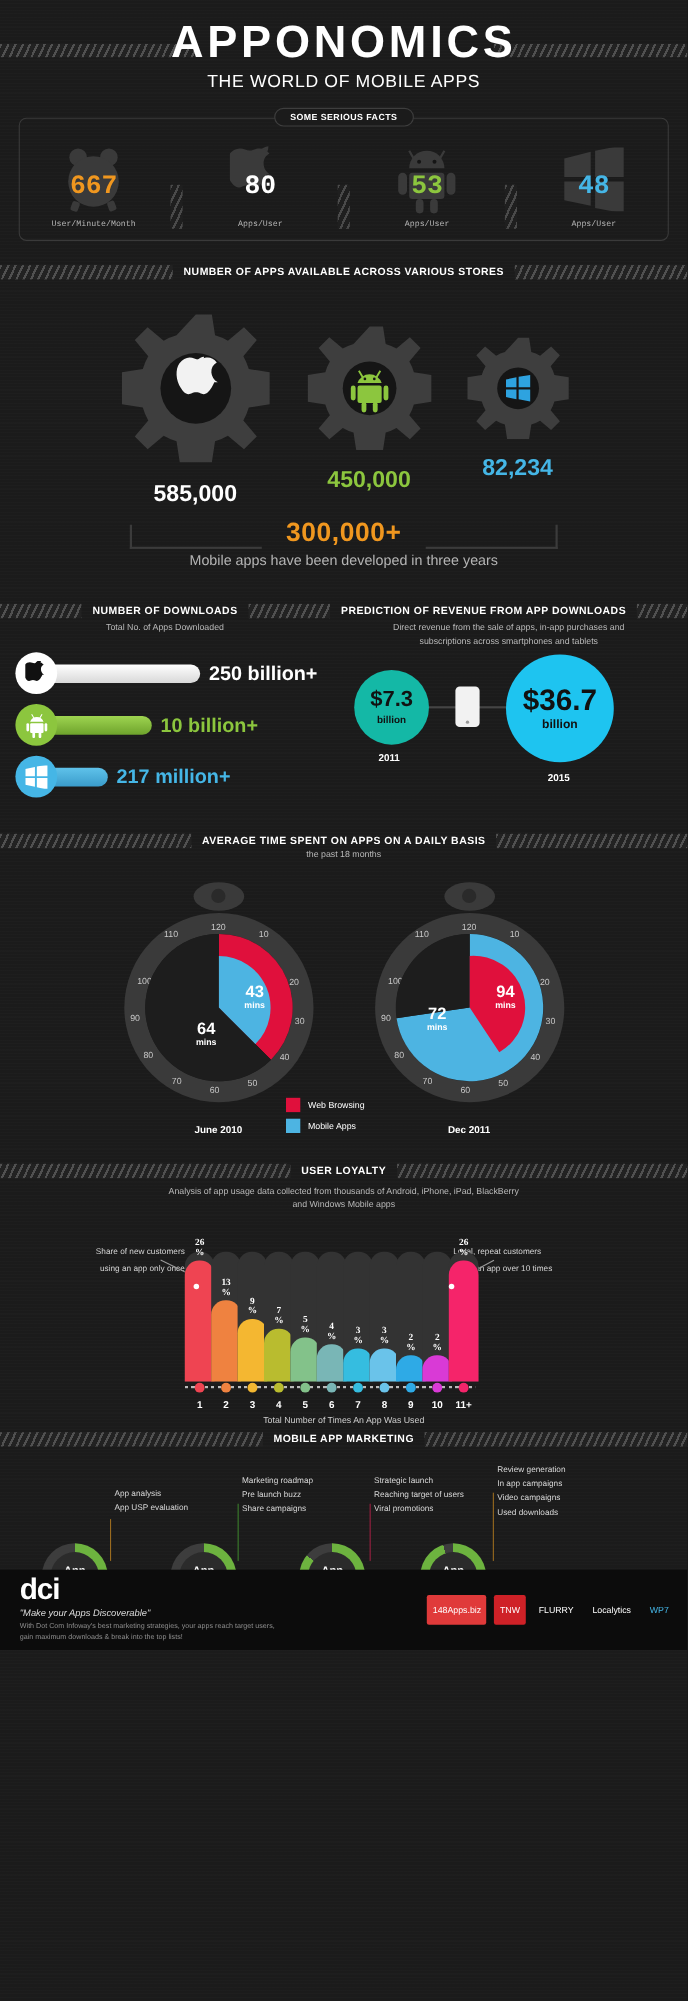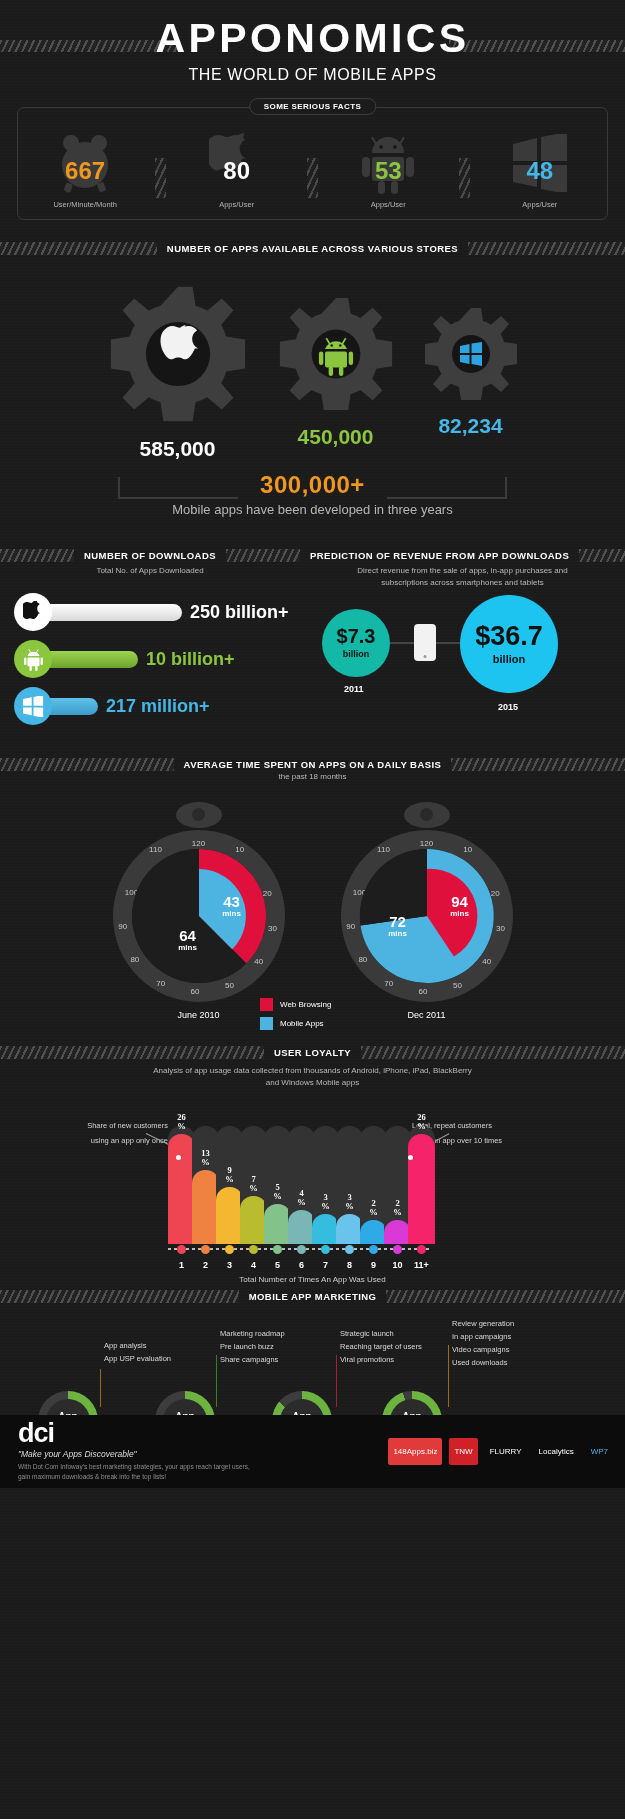--- a/index.html
+++ b/index.html
@@ -29,21 +29,21 @@
   .header .gap { width:272px; flex:0 0 auto; }
   .appname { position:relative; z-index:2; font-size:41px; font-weight:bold; letter-spacing:3.4px; line-height:1; }
   .apptag { position:relative; z-index:2; margin-top:7px; font-size:16px; letter-spacing:.6px; font-weight:normal;}
 
   
   .facts-wrap { margin:23px 17px 0 17px; position:relative; }
   .facts-label { position:absolute; left:50%; transform:translateX(-50%); top:-9px; z-index:4;
      background:#1b1b1b; border:1px solid #3e3e3e; border-radius:11px; padding:3px 14px;
      font-size:8px; font-weight:bold; letter-spacing:.4px; }
   .facts-box { border:1px solid #3a3a3a; border-radius:7px; padding:22px 4px 10px 4px;
-     display:flex; align-items:center; justify-content:space-around; }
+     display:flex; align-items:flex-end; justify-content:space-around;font-family:Liberation Mono, monospace; }
   .fact { width:112px; text-align:center; position:relative; }
   .fact .icon { height:66px; display:flex; align-items:center; justify-content:center; position:relative;}
   .fact .num { position:absolute; left:0; right:0; top:50%; transform:translateY(-48%);
      font-size:24px; font-weight:bold; z-index:3; }
   .fact .cap { font-size:7.5px; color:#b5b5b5; margin-top:4px; }
   .slash { width:11px; height:40px; margin-top:16px; flex:0 0 auto;
      background:repeating-linear-gradient(115deg,#4a4a4a 0px,#4a4a4a 2px,#1f1f1f 2px,#1f1f1f 6px); }
 
   
   .gears { display:flex; justify-content:center; align-items:center; gap:24px; margin-top:26px; }
@@ -77,21 +77,21 @@
   
   .clocks { display:flex; justify-content:center; gap:52px; margin-top:18px; }
   .clockbox { position:relative; width:176px; text-align:center; }
   .knob { width:46px; height:26px; border-radius:50%; background:#3a3a3a; margin:0 auto 2px auto; display:flex; align-items:center; justify-content:center;}
   .knob i { width:13px;height:13px;border-radius:50%;background:#2a2a2a; display:block;}
   .dial { position:relative; width:172px; height:172px; border-radius:50%; background:#3a3a3a; margin:0 auto; }
   .dial .inner { position:absolute; inset:19px; border-radius:50%; background:#1d1d1d; }
   .tick { position:absolute; font-size:8px; color:#c9c9c9; transform:translate(-50%,-50%); }
   .vlabel { position:absolute; font-size:15px; font-weight:bold; color:#fff; text-align:center; line-height:1.0; }
   .vlabel small { display:block; font-size:8px; font-weight:bold; margin-top:1px;}
-  .clockcap { font-size:9px; font-weight:normal; margin-top:8px; }
+  .clockcap { font-size:9px; font-weight:bold; margin-top:20px; }
   .legend { position:absolute; left:232px; top:196px; }
   .lgrow { display:flex; align-items:center; margin-bottom:6px;padding-left:28px; }
   .lgbox { width:13px; height:13px; margin-right:7px; }
   .lgtxt { font-size:8px; }
 
   
   .loyalty-chart { position:relative; height:168px; margin-top:18px; }
   .track { position:absolute; bottom:32px; width:27px; background:#333; border-radius:13px 13px 0 0; }
   .lbar { position:absolute; bottom:32px; width:27px; border-radius:13px 13px 0 0; }
   .pct { position:absolute; font-size:8.5px; font-weight:bold; text-align:center; width:27px; line-height:1.05;font-family:Liberation Serif, serif; }

